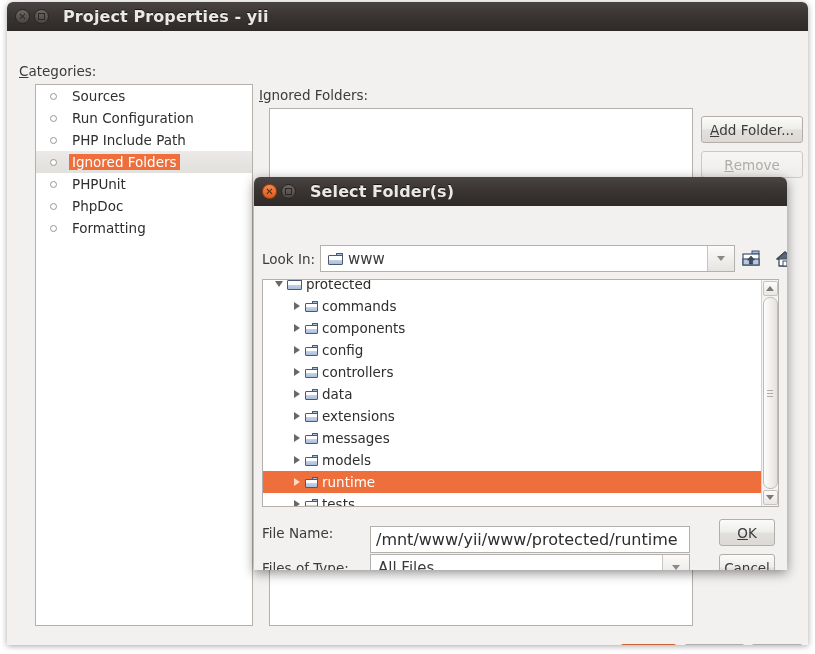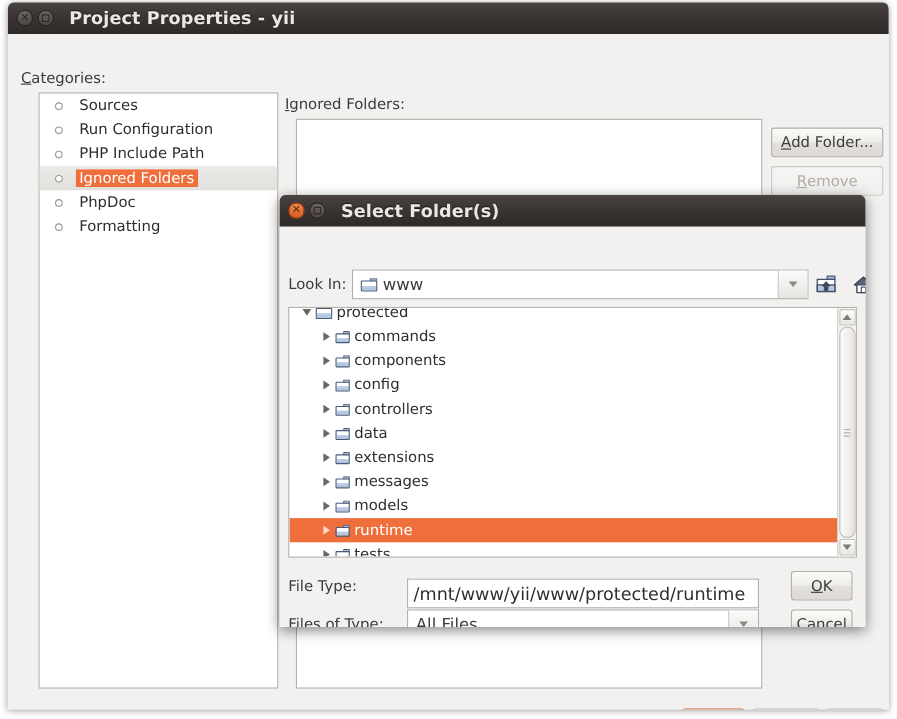--- a/index.html
+++ b/index.html
@@ -259,20 +259,24 @@
       <div class="cat-item">
         <span class="cat-bullet"></span>
         <span class="cat-text">PHP Include Path</span>
       </div>
       <div class="cat-item sel">
         <span class="cat-bullet"></span>
         <span class="cat-text">Ignored Folders</span>
       </div>
       <div class="cat-item">
         <span class="cat-bullet"></span>
+        <span class="cat-text">PHPUnit</span>
+      </div>
+      <div class="cat-item">
+        <span class="cat-bullet"></span>
         <span class="cat-text">PhpDoc</span>
       </div>
       <div class="cat-item">
         <span class="cat-bullet"></span>
         <span class="cat-text">Formatting</span>
       </div>
     </div>
 
     <div class="lbl if-label"><u>I</u>gnored Folders:</div>
     <div class="if-list"></div>
@@ -476,21 +480,21 @@
                 <i></i>
               </span>
           </div>
         </div>
         <div class="sb-btn">
             <span class="sb-dn"></span>
           </div>
       </div>
     </div>
 
-    <div class="lbl fn-label">File Type:</div>
+    <div class="lbl fn-label">File Name:</div>
     <div class="input-fn">/mnt/www/yii/www/protected/runtime</div>
 
     <div class="lbl ft-label">Files of Type:</div>
     <div class="combo combo-ft">
       <div class="combo-text">All Files</div>
       <div class="combo-arrow-box">
         <span class="tri-down"></span>
       </div>
     </div>
 

